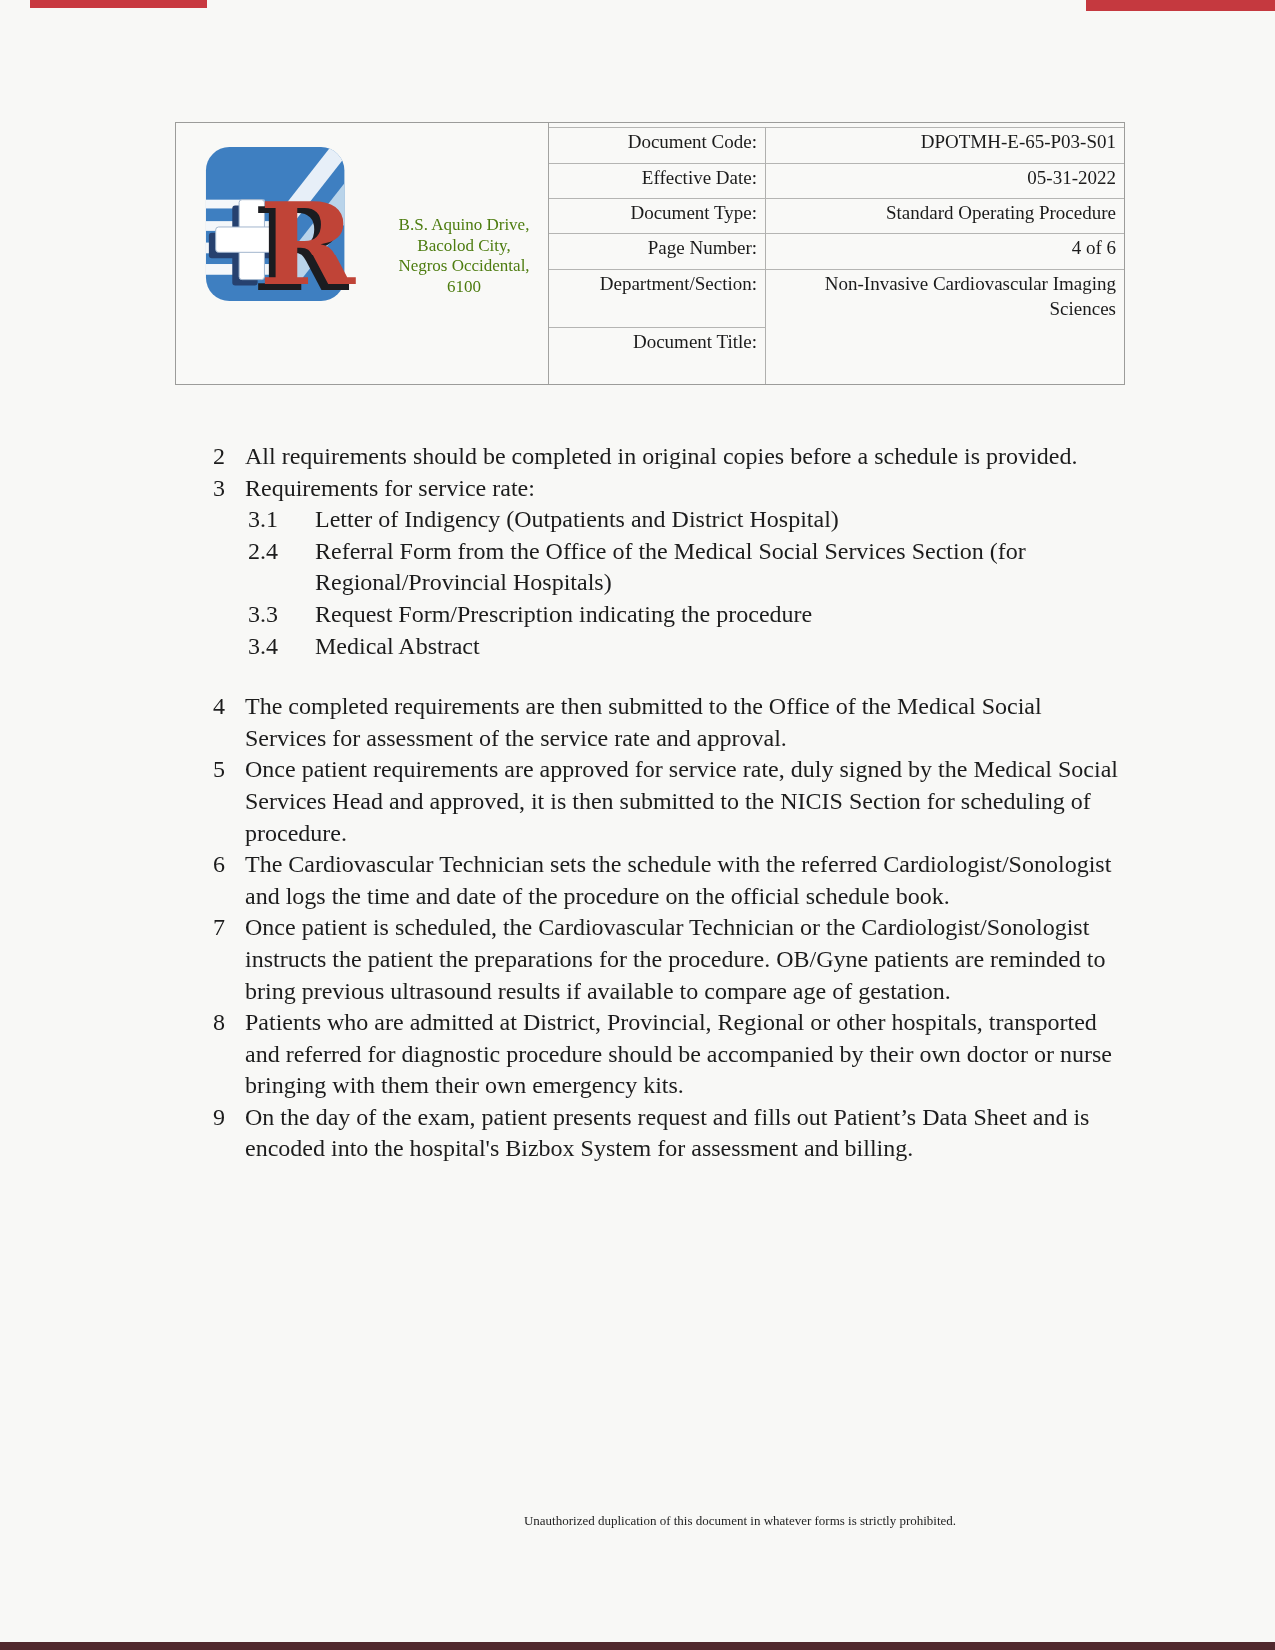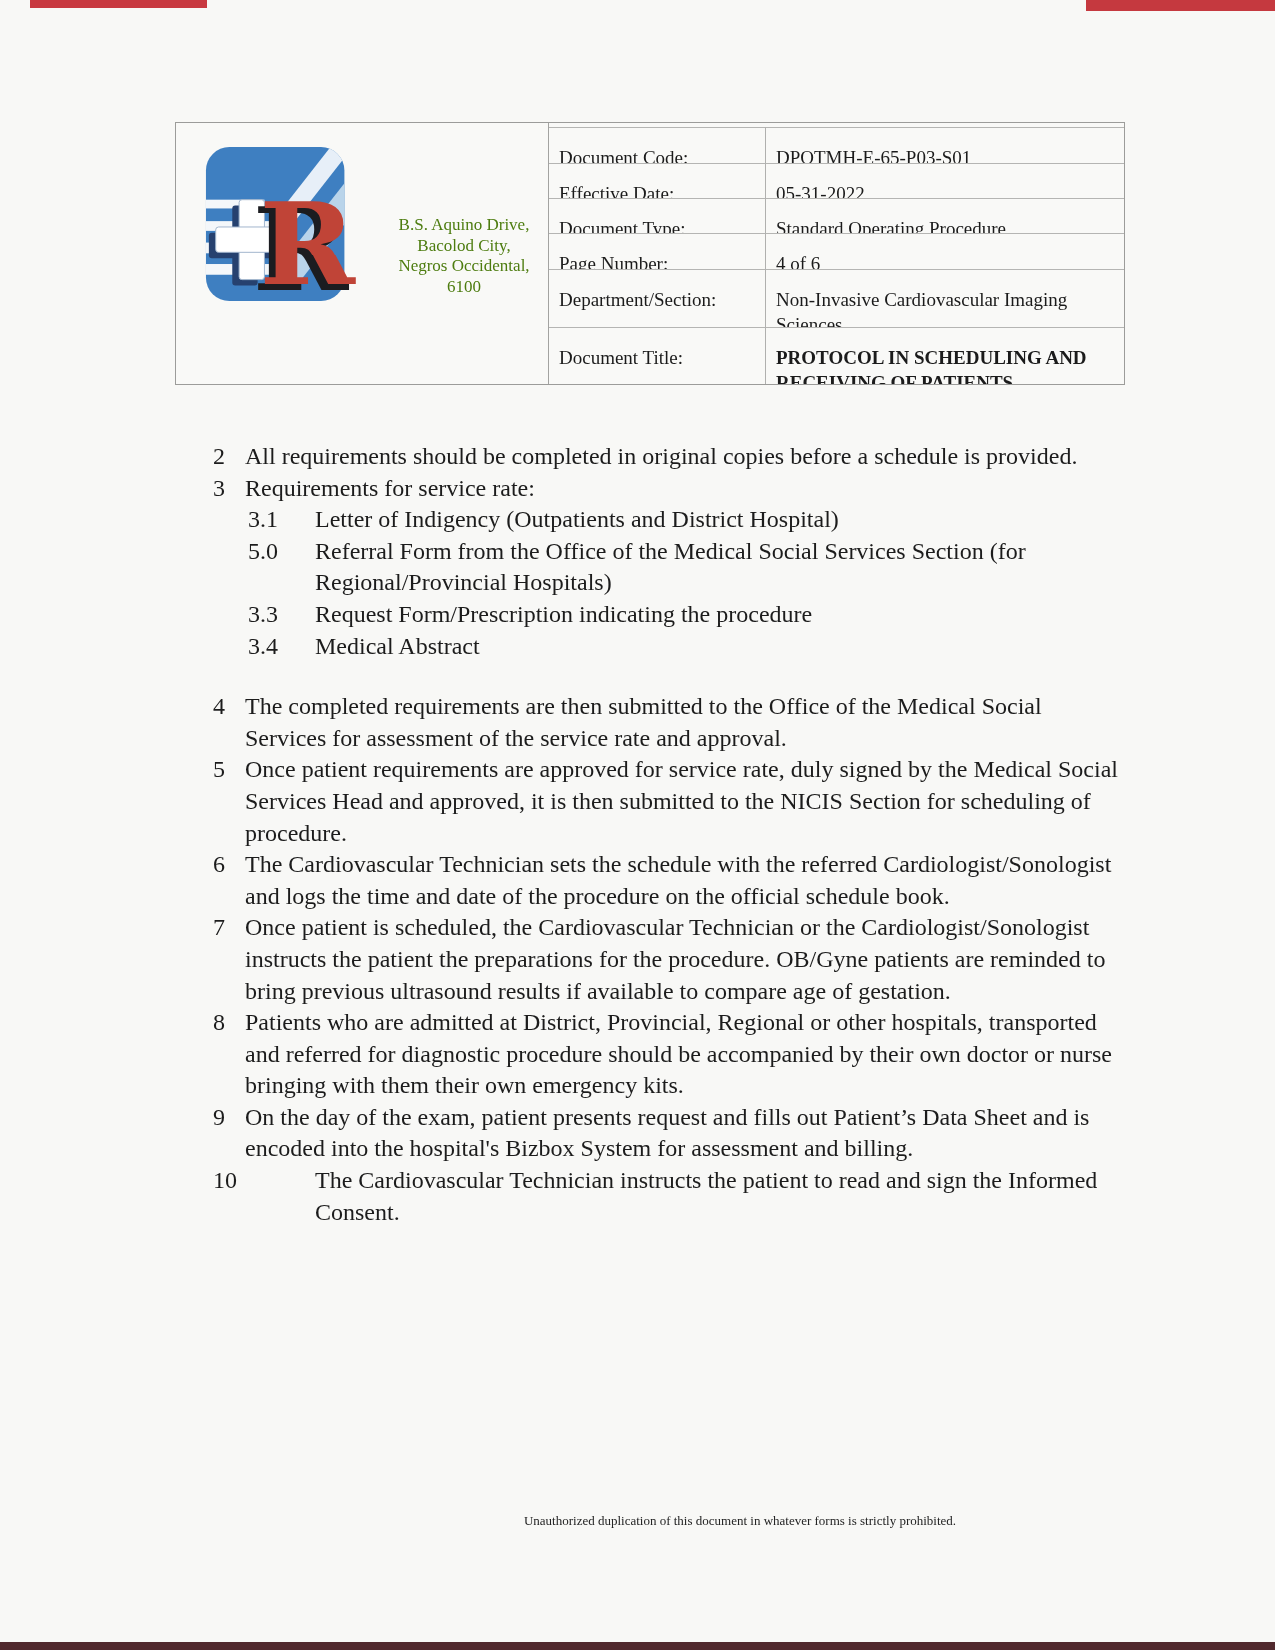--- a/index.html
+++ b/index.html
@@ -27,21 +27,21 @@
     position:absolute;left:216px;top:92px;width:144px;text-align:center;
     font-size:17px;line-height:20.5px;color:#4d7c0f;
   }
   .table-divider{position:absolute;left:372px;top:0;width:1px;height:261px;background:#a3a3a1;}
   .meta-table{
     position:absolute;left:373px;top:4px;width:575px;height:257px;
     display:grid;grid-template-columns:217px 1fr;
     grid-template-rows:36px 35px 35px 36px 58px 57px;
     font-size:19px;line-height:25px;
   }
-  .meta-cell{border-top:1px solid #b5b5b3;padding:17px 8px 0 10px;box-sizing:border-box;overflow:hidden;}
+  .meta-cell{border-top:1px solid #b5b5b3;padding:1px 8px 0 10px;box-sizing:border-box;overflow:hidden;text-align:right;}
   .meta-cell.lbl{border-right:1px solid #b0b0ae;}
   .meta-cell.bold{font-weight:bold;}
 
   
   .steps{position:absolute;left:213px;top:441px;width:912px;font-size:24px;line-height:31.6px;color:#1c1c1c;}
   .step{display:flex;align-items:flex-start;}
   .step .num{flex:0 0 auto;}
   .step .txt{flex:1 1 auto;}
   .lv1 .num{width:32px;}
   .lv2{padding-left:35px;}
@@ -109,39 +109,38 @@
       <div class="meta-cell">DPOTMH-E-65-P03-S01</div>
       <div class="meta-cell lbl">Effective Date:</div>
       <div class="meta-cell">05-31-2022</div>
       <div class="meta-cell lbl">Document Type:</div>
       <div class="meta-cell">Standard Operating Procedure</div>
       <div class="meta-cell lbl">Page Number:</div>
       <div class="meta-cell">4 of 6</div>
       <div class="meta-cell lbl">Department/Section:</div>
       <div class="meta-cell">Non-Invasive Cardiovascular Imaging Sciences</div>
       <div class="meta-cell lbl">Document Title:</div>
-      <div class="meta-cell bold">PROTOCOL IN SCHEDULING AND RECEIVING OF PATIENTS</div>
     </div>
   </div>
 
   <div class="steps">
     <div class="step lv1">
       <span class="num">2</span>
       <div class="txt">All requirements should be completed in original copies before a schedule is provided.</div>
     </div>
     <div class="step lv1">
       <span class="num">3</span>
       <div class="txt">Requirements for service rate:</div>
     </div>
     <div class="step lv2">
       <span class="num">3.1</span>
       <div class="txt">Letter of Indigency (Outpatients and District Hospital)</div>
     </div>
     <div class="step lv2">
-      <span class="num">5.0</span>
+      <span class="num">2.4</span>
       <div class="txt">Referral Form from the Office of the Medical Social Services Section (for Regional/Provincial Hospitals)</div>
     </div>
     <div class="step lv2">
       <span class="num">3.3</span>
       <div class="txt">Request Form/Prescription indicating the procedure</div>
     </div>
     <div class="step lv2">
       <span class="num">3.4</span>
       <div class="txt">Medical Abstract</div>
     </div>
@@ -162,21 +161,17 @@
       <div class="txt">Once patient is scheduled, the Cardiovascular Technician or the Cardiologist/Sonologist instructs the patient the preparations for the procedure. OB/Gyne patients are reminded to bring previous ultrasound results if available to compare age of gestation.</div>
     </div>
     <div class="step lv1">
       <span class="num">8</span>
       <div class="txt">Patients who are admitted at District, Provincial, Regional or other hospitals, transported and referred for diagnostic procedure should be accompanied by their own doctor or nurse bringing with them their own emergency kits.</div>
     </div>
     <div class="step lv1">
       <span class="num">9</span>
       <div class="txt">On the day of the exam, patient presents request and fills out Patient’s Data Sheet and is encoded into the hospital's Bizbox System for assessment and billing.</div>
     </div>
-    <div class="step lv3">
-      <span class="num">10</span>
-      <div class="txt">The Cardiovascular Technician instructs the patient to read and sign the Informed Consent.</div>
-    </div>
   </div>
 
   <div class="footer-note">Unauthorized duplication of this document in whatever forms is strictly prohibited.</div>
 
 </div>
 
 </body></html>

